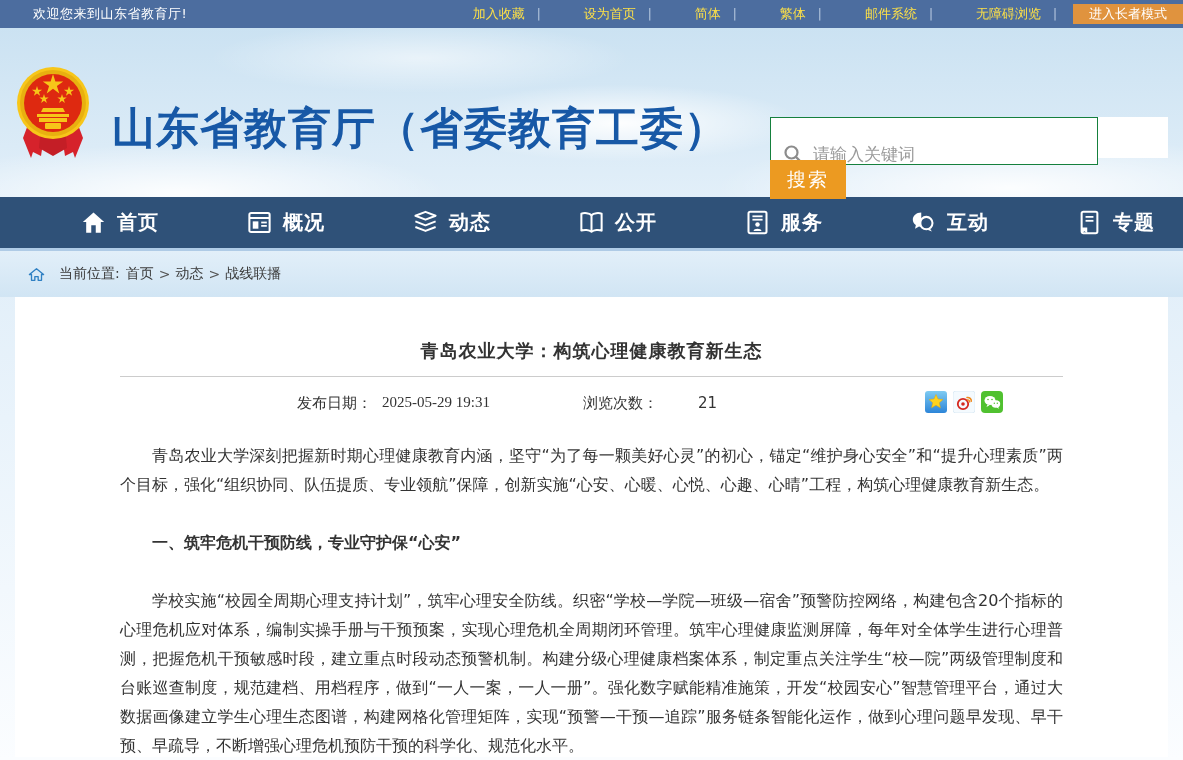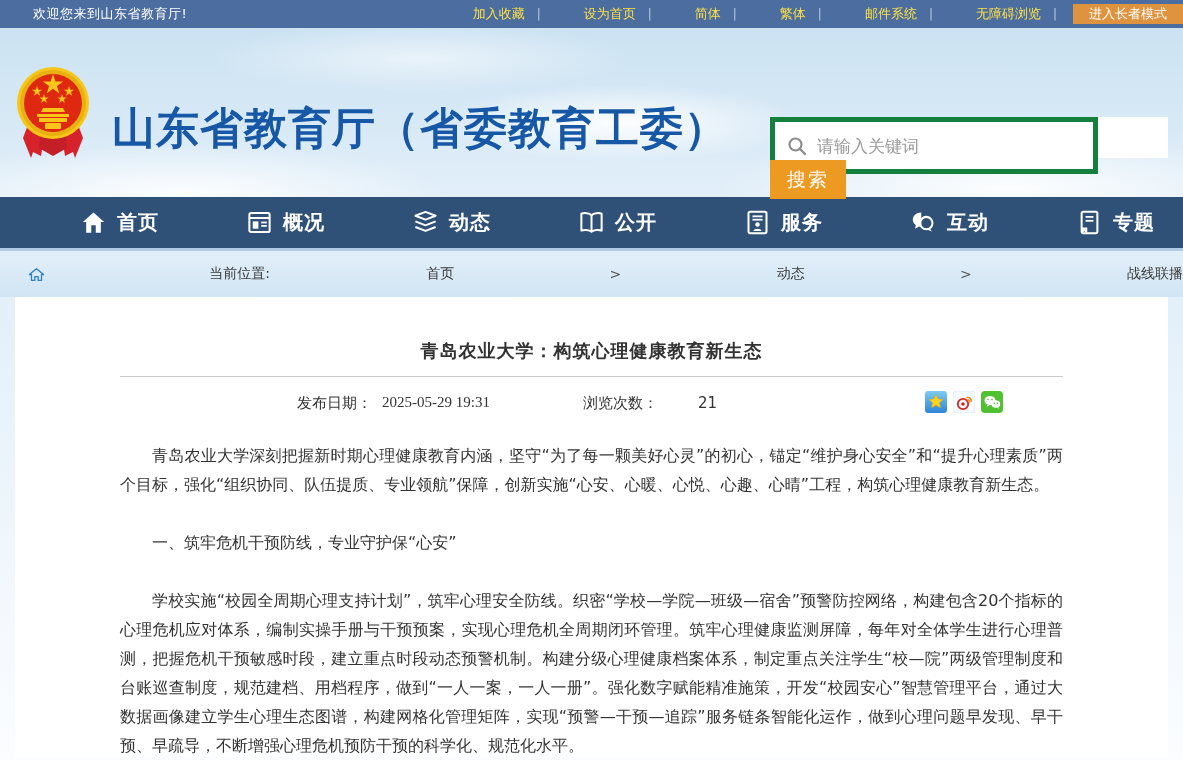--- a/index.html
+++ b/index.html
@@ -23,40 +23,40 @@
        radial-gradient(ellipse 260px 55px at 620px 95px, rgba(255,255,255,.95), rgba(255,255,255,0) 70%),
        radial-gradient(ellipse 420px 75px at 1010px 160px, rgba(255,255,255,.9), rgba(255,255,255,0) 70%),
        radial-gradient(ellipse 380px 70px at 180px 165px, rgba(255,255,255,.9), rgba(255,255,255,0) 70%),
        radial-gradient(ellipse 300px 50px at 420px 30px, rgba(255,255,255,.55), rgba(255,255,255,0) 70%),
        linear-gradient(#CBE2F2, #E2EFF9);
   }
   .emblem { position:absolute; left:15px; top:32px; width:76px; height:104px; }
   .site-title { position:absolute; left:112px; top:72px; font-size:43px; font-weight:bold;
                 color:#1758A6; letter-spacing:1px; white-space:nowrap; }
   .search-zone { position:absolute; left:770px; top:89px; width:398px; height:41px; background:#fff; }
-  .search-box { position:absolute; left:0; top:0; width:328px; height:57px; background:#fff;
-                border:5px solid #15803d; display:flex; align-items:center; padding-left:12px; }
+  .search-box { position:absolute; left:0; top:0; width:328px; height:48px; background:#fff;
+                border:1px solid #15803d; display:flex; align-items:flex-end; padding-left:12px; }
   .search-box input { border:none; outline:none; font-size:17px; color:#333; width:260px;
                       margin-left:10px; font-family:inherit; background:transparent; }
   .search-box input::placeholder { color:#9A9A9A; }
   .search-btn { position:absolute; left:770px; top:132px; width:76px; height:39px;
                 background:#EC9A21; color:#fff; font-size:19px; border:none; cursor:pointer;
                 font-family:inherit; letter-spacing:2px; }
 
   
   .nav { height:54px; background:#2F5178; border-bottom:3px solid #AFCBE6;
          display:flex; align-items:center; justify-content:space-between;
          padding:0 28px 0 80px; }
   .nav-item { display:flex; align-items:center; gap:10px; color:#fff; cursor:pointer; }
   .nav-item svg { width:27px; height:27px; display:block; }
   .nav-label { font-size:20px; font-weight:bold; letter-spacing:1px; }
 
   
   .crumbbar { height:46px; display:flex; align-items:center; padding-left:28px;
-              background:linear-gradient(#E2EFF9, #D1E5F4); font-size:14px; color:#3A3A3A;justify-content:space-between; }
+              background:linear-gradient(#E2EFF9, #D1E5F4); font-size:14px; color:#3A3A3A; }
   .crumbbar svg { width:17px; height:15px; margin-right:14px; }
   .crumb-label { margin-right:6px; }
   .crumb-link { color:#3A3A3A; cursor:pointer; }
   .crumb-gt { padding:0 5px; color:#555; }
 
   
   .panel { margin:0 15px; background:#fff; height:460px; }
   .panel-inner { padding:0 105px; }
   .art-title { text-align:center; padding-top:42px; font-size:18px; font-weight:bold;
                color:#333; letter-spacing:1px; }
@@ -65,21 +65,21 @@
   .meta-date-label { position:absolute; left:177px; top:5px; }
   .meta-date-value { position:absolute; left:262px; top:5px;font-family:Liberation Serif, serif; }
   .meta-views-label { position:absolute; left:463px; top:5px; }
   .meta-views-value { position:absolute; left:578px; top:5px; }
   .share-icons { position:absolute; left:805px; top:2px; display:flex; gap:6px; }
   .share-icons svg { width:22px; height:22px; display:block; cursor:pointer; }
   .art-body { margin-top:22px; font-size:16px; line-height:29px; color:#333;
               text-align:justify; }
   .art-body p { text-indent:2em; }
   .art-p1 { margin-bottom:29px; }
-  .art-h { font-weight:normal; margin-bottom:29px; }
+  .art-h { font-weight:bold; margin-bottom:29px; }
 </style>
 </head>
 <body>
 
 <div class="topbar">
   <div class="topbar-welcome">欢迎您来到山东省教育厅!</div>
   <div class="topbar-right">
     <span class="topbar-link">加入收藏</span>
     <span class="topbar-sep">|</span>
     <span class="topbar-link">设为首页</span>

